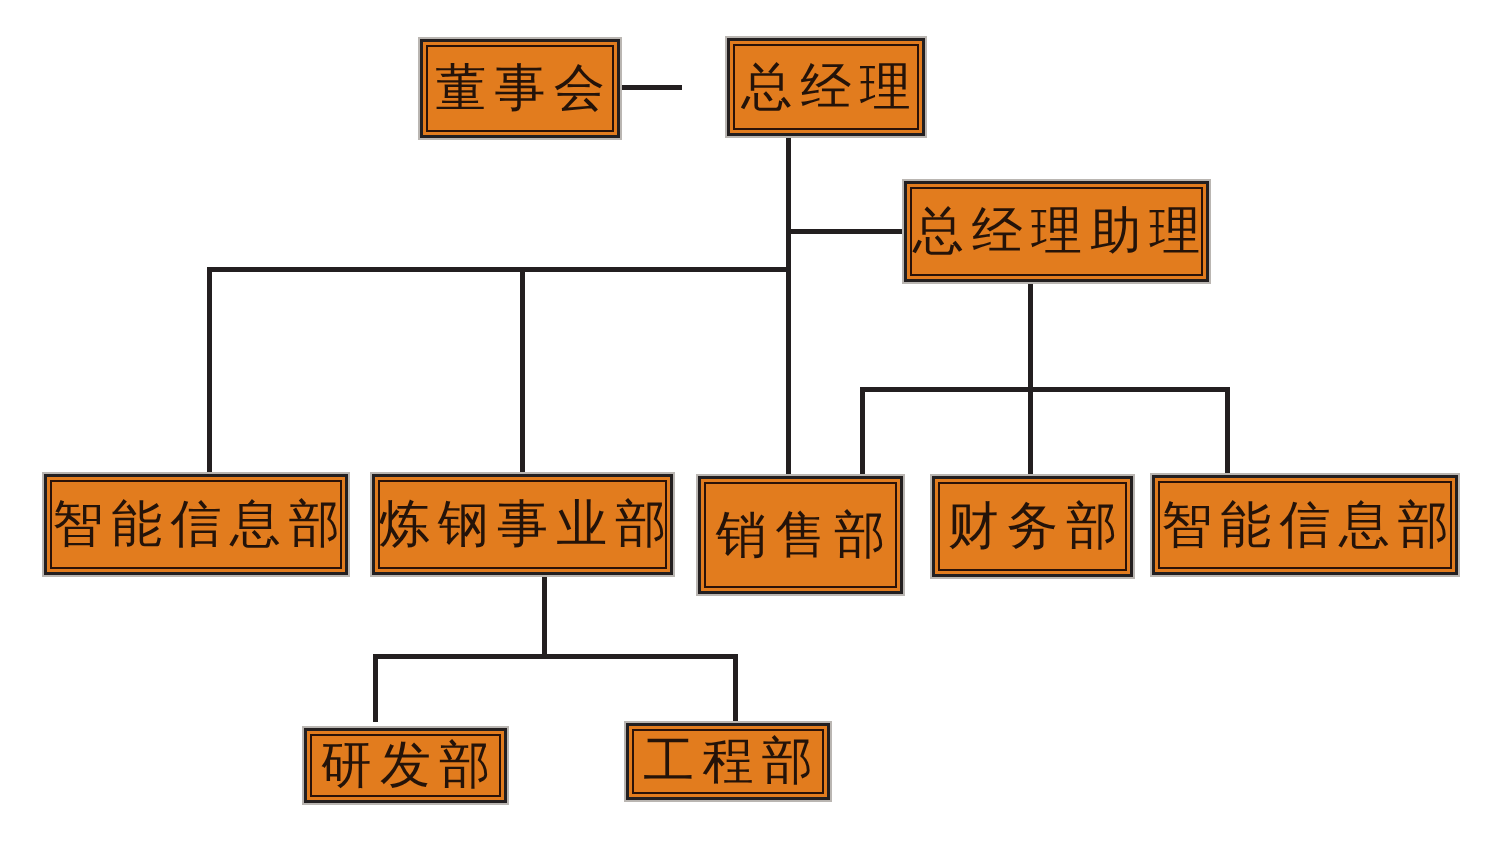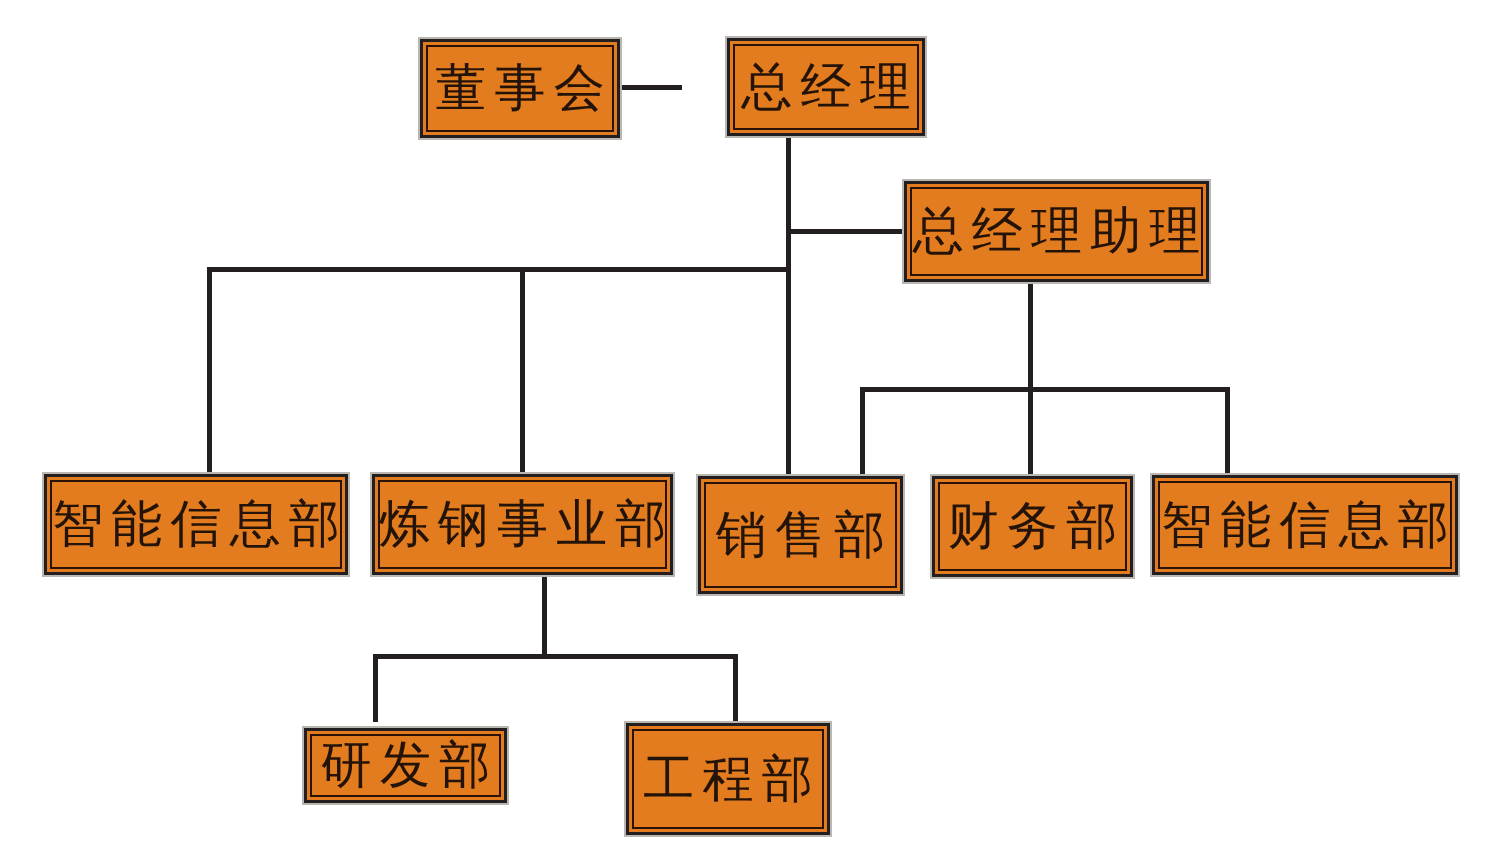--- a/index.html
+++ b/index.html
@@ -51,21 +51,21 @@
   
   #n-board   { left: 420px;  top: 39px;  width: 200px; height: 99px;  }
   #n-gm      { left: 682px;  top: 38px;  width: 198px; height: 98px; margin-left: 45px;  }
   #n-gma     { left: 904px;  top: 181px; width: 305px; height: 101px; }
   #n-iid     { left: 44px;   top: 474px; width: 304px; height: 101px; }
   #n-steel   { left: 372px;  top: 474px; width: 301px; height: 101px; }
   #n-sales   { left: 698px;  top: 476px; width: 205px; height: 118px; }
   #n-finance { left: 932px;  top: 476px; width: 201px; height: 101px; text-align: center; }
   #n-admin   { left: 1152px; top: 475px; width: 306px; height: 100px; }
   #n-rnd     { left: 304px;  top: 728px; width: 203px; height: 75px;  }
-  #n-eng     { left: 626px;  top: 723px; width: 204px; height: 112px; }
+  #n-eng     { left: 626px;  top: 723px; width: 204px; height: 77px; }
 
   
   #c-board-gm    { left: 620px;  top: 85px;  width: 62px;  height: 5px; }
   #c-gm-trunk    { left: 786px;  top: 136px; width: 5px;   height: 340px; }
   #c-gm-gma      { left: 789px;  top: 229px; width: 115px; height: 5px; }
   #c-left-h      { left: 207px;  top: 267px; width: 584px; height: 5px; }
   #c-drop-iid    { left: 207px;  top: 267px; width: 5px;   height: 207px; }
   #c-drop-steel  { left: 520px;  top: 267px; width: 5px;   height: 207px; }
   #c-gma-trunk   { left: 1028px; top: 282px; width: 5px;   height: 194px; }
   #c-gma-h       { left: 860px;  top: 387px; width: 370px; height: 5px; }

